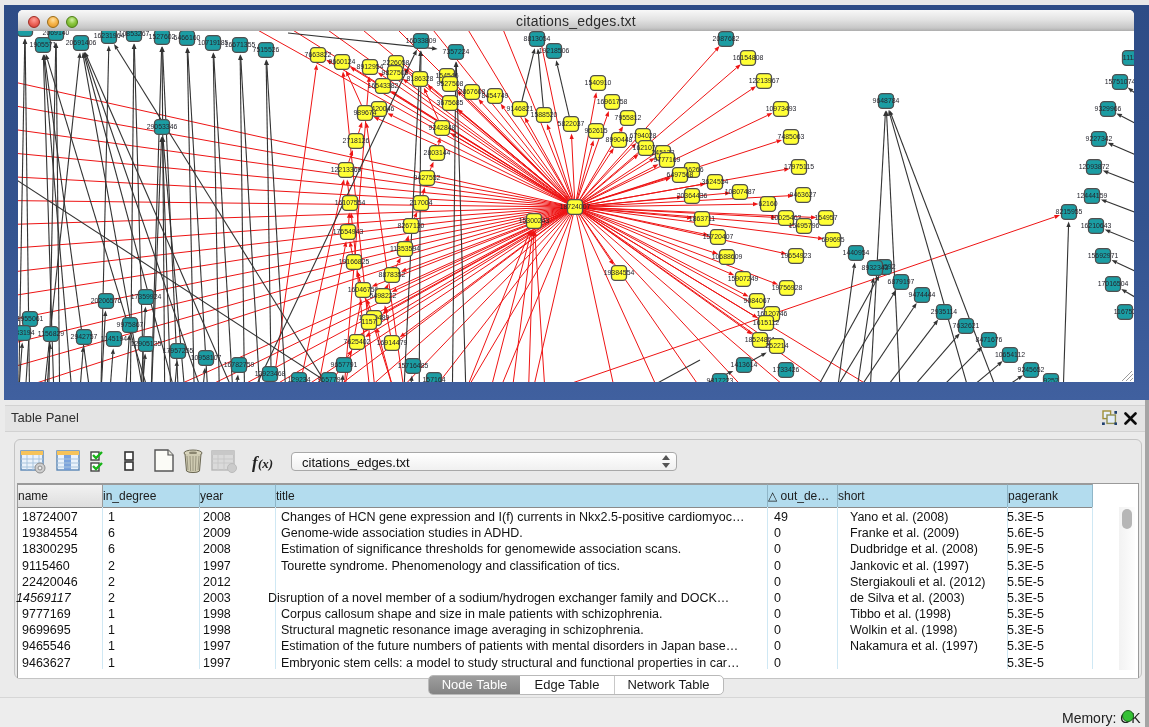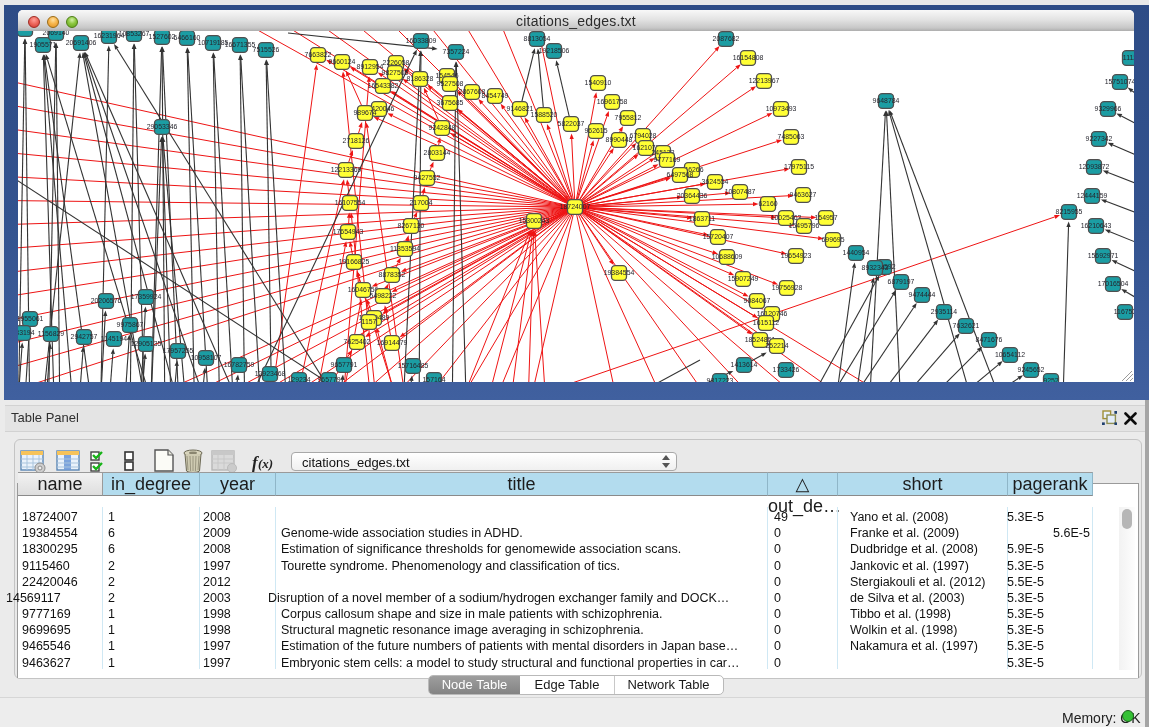--- a/index.html
+++ b/index.html
@@ -22,22 +22,22 @@
 #tpanel{position:absolute;left:0;top:400px;width:1149px;height:327px;background:#ebebeb;}
 #tphead{position:absolute;left:5px;top:405px;width:1141px;height:25px;background:#e4e4e4;
  border-top:1px solid #d2d2d2;border-bottom:1px solid #d2d2d2;}
 #tptitle{position:absolute;left:11px;top:410px;font-size:13px;color:#2f2f2f;}
 #fbtn{position:absolute;left:1102px;top:410px;width:15px;height:15px;}
 
 #tbox{position:absolute;left:14px;top:439px;width:1126px;height:238px;background:#e9e9e9;
  border:1px solid #c4c4c4;border-radius:6px;}
 #tablewrap{position:absolute;left:17px;top:483px;width:1120px;height:194px;background:#fff;
  border:1px solid #9a9a9a;border-radius:0 0 0 0;border-bottom:none;}
-.hcell{position:absolute;top:472px;height:22px;background:#b3dcee;border-right:1px solid #8fb6c8;
- font-size:18px;color:#1c1c1c;text-align:center;line-height:22px;border-bottom:1px solid #8a8a8a;border-top:1px solid #9a9a9a;}
+.hcell{position:absolute;top:484px;height:22px;background:#b3dcee;border-right:1px solid #8fb6c8;
+ font-size:12px;color:#1c1c1c;text-align:left;line-height:22px;border-bottom:1px solid #8a8a8a;border-top:1px solid #9a9a9a;}
 .trow{position:absolute;height:16.2px;width:1100px;font-size:12.5px;color:#111;}
 .trow span{position:absolute;white-space:nowrap;line-height:16.2px;}
 .vline{position:absolute;top:507px;height:162px;width:1px;background:#cfe8f4;}
 #sbar{position:absolute;left:1119px;top:507px;width:16px;height:163px;background:linear-gradient(90deg,#f2f2f2,#fdfdfd);}
 #sthumb{position:absolute;left:1122px;top:509px;width:10px;height:20px;background:#b6b6b6;border-radius:5px;}
 #tabbar{position:absolute;left:428px;top:675px;width:296px;height:20px;background:#fff;
  border:1px solid #b9b9b9;border-radius:5px;box-sizing:border-box;}
 #tab1{position:absolute;left:429px;top:676px;width:91px;height:18px;background:linear-gradient(#9e9e9e,#838383);
  border-radius:4px 0 0 4px;color:#fff;text-align:center;font-size:13px;line-height:18px;}
 #tab2{position:absolute;left:520px;top:676px;width:94px;height:18px;color:#1a1a1a;text-align:center;font-size:13px;line-height:18px;border-right:1px solid #c8c8c8;}
@@ -854,32 +854,33 @@
 <div class="vline" style="left:199px;"></div>
 <div class="vline" style="left:275px;"></div>
 <div class="vline" style="left:767px;"></div>
 <div class="vline" style="left:837px;"></div>
 <div class="vline" style="left:1007px;"></div>
 <div class="vline" style="left:1092px;"></div>
 <div class="trow" style="top:509.0px;">
     <span style="left:22px;">18724007</span>
     <span style="left:108px;">1</span>
     <span style="left:203px;">2008</span>
+    <span style="left:281px;">Changes of HCN gene expression and I(f) currents in Nkx2.5-positive cardiomyoc…</span>
     <span style="left:774px;">49</span>
     <span style="left:850px;">Yano et al. (2008)</span>
     <span style="left:1007px;">5.3E-5</span>
   </div>
 <div class="trow" style="top:525.2px;">
     <span style="left:22px;">19384554</span>
     <span style="left:108px;">6</span>
     <span style="left:203px;">2009</span>
     <span style="left:281px;">Genome-wide association studies in ADHD.</span>
     <span style="left:774px;">0</span>
     <span style="left:850px;">Franke et al. (2009)</span>
-    <span style="left:1053px;">5.6E-5</span>
+    <span style="left:1007px;">5.6E-5</span>
   </div>
 <div class="trow" style="top:541.3px;text-align:right;">
     <span style="left:22px;">18300295</span>
     <span style="left:108px;">6</span>
     <span style="left:203px;">2008</span>
     <span style="left:281px;">Estimation of significance thresholds for genomewide association scans.</span>
     <span style="left:774px;">0</span>
     <span style="left:850px;">Dudbridge et al. (2008)</span>
     <span style="left:1007px;">5.9E-5</span>
   </div>
@@ -894,21 +895,21 @@
   </div>
 <div class="trow" style="top:573.7px;">
     <span style="left:22px;">22420046</span>
     <span style="left:108px;">2</span>
     <span style="left:203px;">2012</span>
     <span style="left:774px;">0</span>
     <span style="left:850px;">Stergiakouli et al. (2012)</span>
     <span style="left:1007px;">5.5E-5</span>
   </div>
 <div class="trow" style="top:589.8px;">
-    <span style="left:6px;">14569117</span>
+    <span style="left:16px;font-style:italic;">14569117</span>
     <span style="left:108px;">2</span>
     <span style="left:203px;">2003</span>
     <span style="left:268px;">Disruption of a novel member of a sodium/hydrogen exchanger family and DOCK…</span>
     <span style="left:774px;">0</span>
     <span style="left:850px;">de Silva et al. (2003)</span>
     <span style="left:1007px;">5.3E-5</span>
   </div>
 <div class="trow" style="top:606.0px;">
     <span style="left:22px;">9777169</span>
     <span style="left:108px;">1</span>

